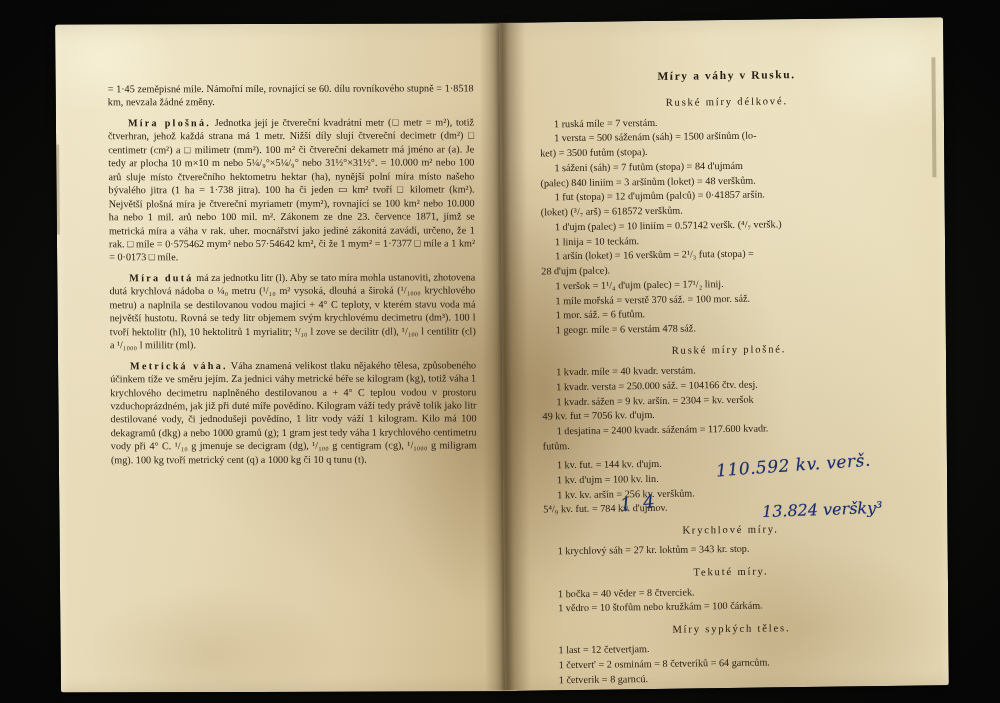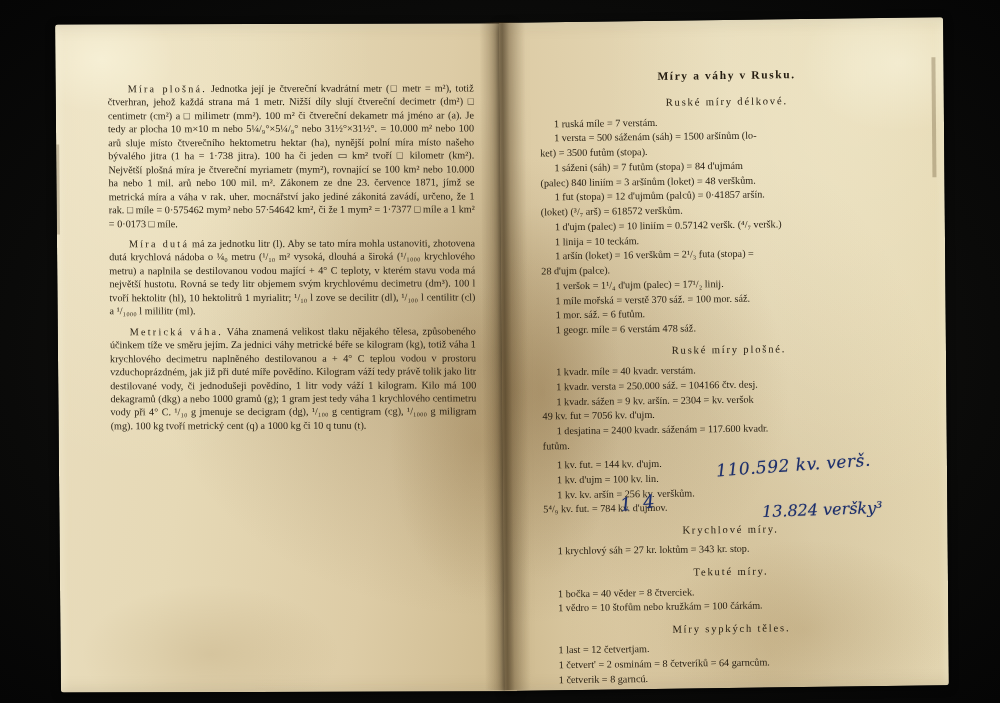--- a/index.html
+++ b/index.html
@@ -112,21 +112,21 @@
     line-height: 1.32;
     text-align: justify;
   }
   #left-content p {
     margin: 0 0 7px 0;
     text-indent: 20px;
   }
   #left-content p.noindent { text-indent: 0; }
   .run-head {
     letter-spacing: 2.2px;
-    font-weight: normal;
+    font-weight: bold;
     margin-top: 39px;
   }
 
   
   #right-content {
     padding: 48px 30px 24px 40px;
     font-size: 10.2px;
     line-height: 1.30;
   }
   .r-title {
@@ -196,20 +196,21 @@
 
   <div id="book">
 
     <div class="page" id="page-left">
       <div class="stain" style="left:-30px;top:-20px;width:150px;height:110px;background:radial-gradient(ellipse,rgba(255,252,230,0.45),rgba(255,252,230,0) 70%);"></div>
       <div class="stain" style="left:330px;top:260px;width:180px;height:320px;background:radial-gradient(ellipse,rgba(135,105,60,0.28),rgba(135,105,60,0) 70%);"></div>
       <div class="stain" style="left:20px;top:560px;width:260px;height:140px;background:radial-gradient(ellipse,rgba(150,120,70,0.18),rgba(150,120,70,0) 70%);"></div>
       <div class="edgemark" style="left:0;top:120px;width:3px;height:90px;background:rgba(80,60,30,0.25);"></div>
 
       <div class="content" id="left-content">
+        <p class="noindent">= 1·45 zeměpisné míle. Námořní míle, rovnající se 60. dílu rovníkového stupně = 1·8518 km, nevzala žádné změny.</p>
 
         <p><span class="run-head">Míra plošná.</span> <span>Jednotka její je čtvereční kvadrátní metr (□ metr = m²), totiž čtverhran, jehož každá strana má 1 metr. Nižší díly slují čtvereční decimetr (dm²) □ centimetr (cm²) a □ milimetr (mm²). 100 m² či čtvereční dekametr má jméno ar (a). Je tedy ar plocha 10 m×10 m nebo 5¼/₉°×5¼/₉° nebo 31½°×31½°. = 10.000 m² nebo 100 arů sluje místo čtverečního hektometru hektar (ha), nynější polní míra místo našeho bývalého jitra (1 ha = 1·738 jitra). 100 ha či jeden ▭ km² tvoří □ kilometr (km²). Největší plošná míra je čtvereční myriametr (mym²), rovnající se 100 km² nebo 10.000 ha nebo 1 mil. arů nebo 100 mil. m². Zákonem ze dne 23. července 1871, jímž se metrická míra a váha v rak. uher. mocnářství jako jediné zákonitá zavádí, určeno, že 1 rak. □ míle = 0·575462 mym² nebo 57·54642 km², či že 1 mym² = 1·7377 □ míle a 1 km² = 0·0173 □ míle.</span></p>
 
         <p><span class="run-head">Míra dutá</span> <span>má za jednotku litr (l). Aby se tato míra mohla ustanoviti, zhotovena dutá krychlová nádoba o ¼₀ metru (¹/₁₀ m² vysoká, dlouhá a široká (¹/₁₀₀₀ krychlového metru) a naplnila se destilovanou vodou mající + 4° C teploty, v kterém stavu voda má největší hustotu. Rovná se tedy litr objemem svým krychlovému decimetru (dm³). 100 l tvoří hektolitr (hl), 10 hektolitrů 1 myrialitr; ¹/₁₀ l zove se decilitr (dl), ¹/₁₀₀ l centilitr (cl) a ¹/₁₀₀₀ l mililitr (ml).</span></p>
 
         <p><span class="run-head">Metrická váha.</span> <span>Váha znamená velikost tlaku nějakého tělesa, způsobeného účinkem tíže ve směru jejím. Za jednici váhy metrické béře se kilogram (kg), totiž váha 1 krychlového decimetru naplněného destilovanou a + 4° C teplou vodou v prostoru vzduchoprázdném, jak již při duté míře povědíno. Kilogram váží tedy právě tolik jako litr destilované vody, či jednodušeji povědíno, 1 litr vody váží 1 kilogram. Kilo má 100 dekagramů (dkg) a nebo 1000 gramů (g); 1 gram jest tedy váha 1 krychlového centimetru vody při 4° C. ¹/₁₀ g jmenuje se decigram (dg), ¹/₁₀₀ g centigram (cg), ¹/₁₀₀₀ g miligram (mg). 100 kg tvoří metrický cent (q) a 1000 kg či 10 q tunu (t).</span></p>
       </div>
     </div>
 
     <div class="page" id="page-right">

